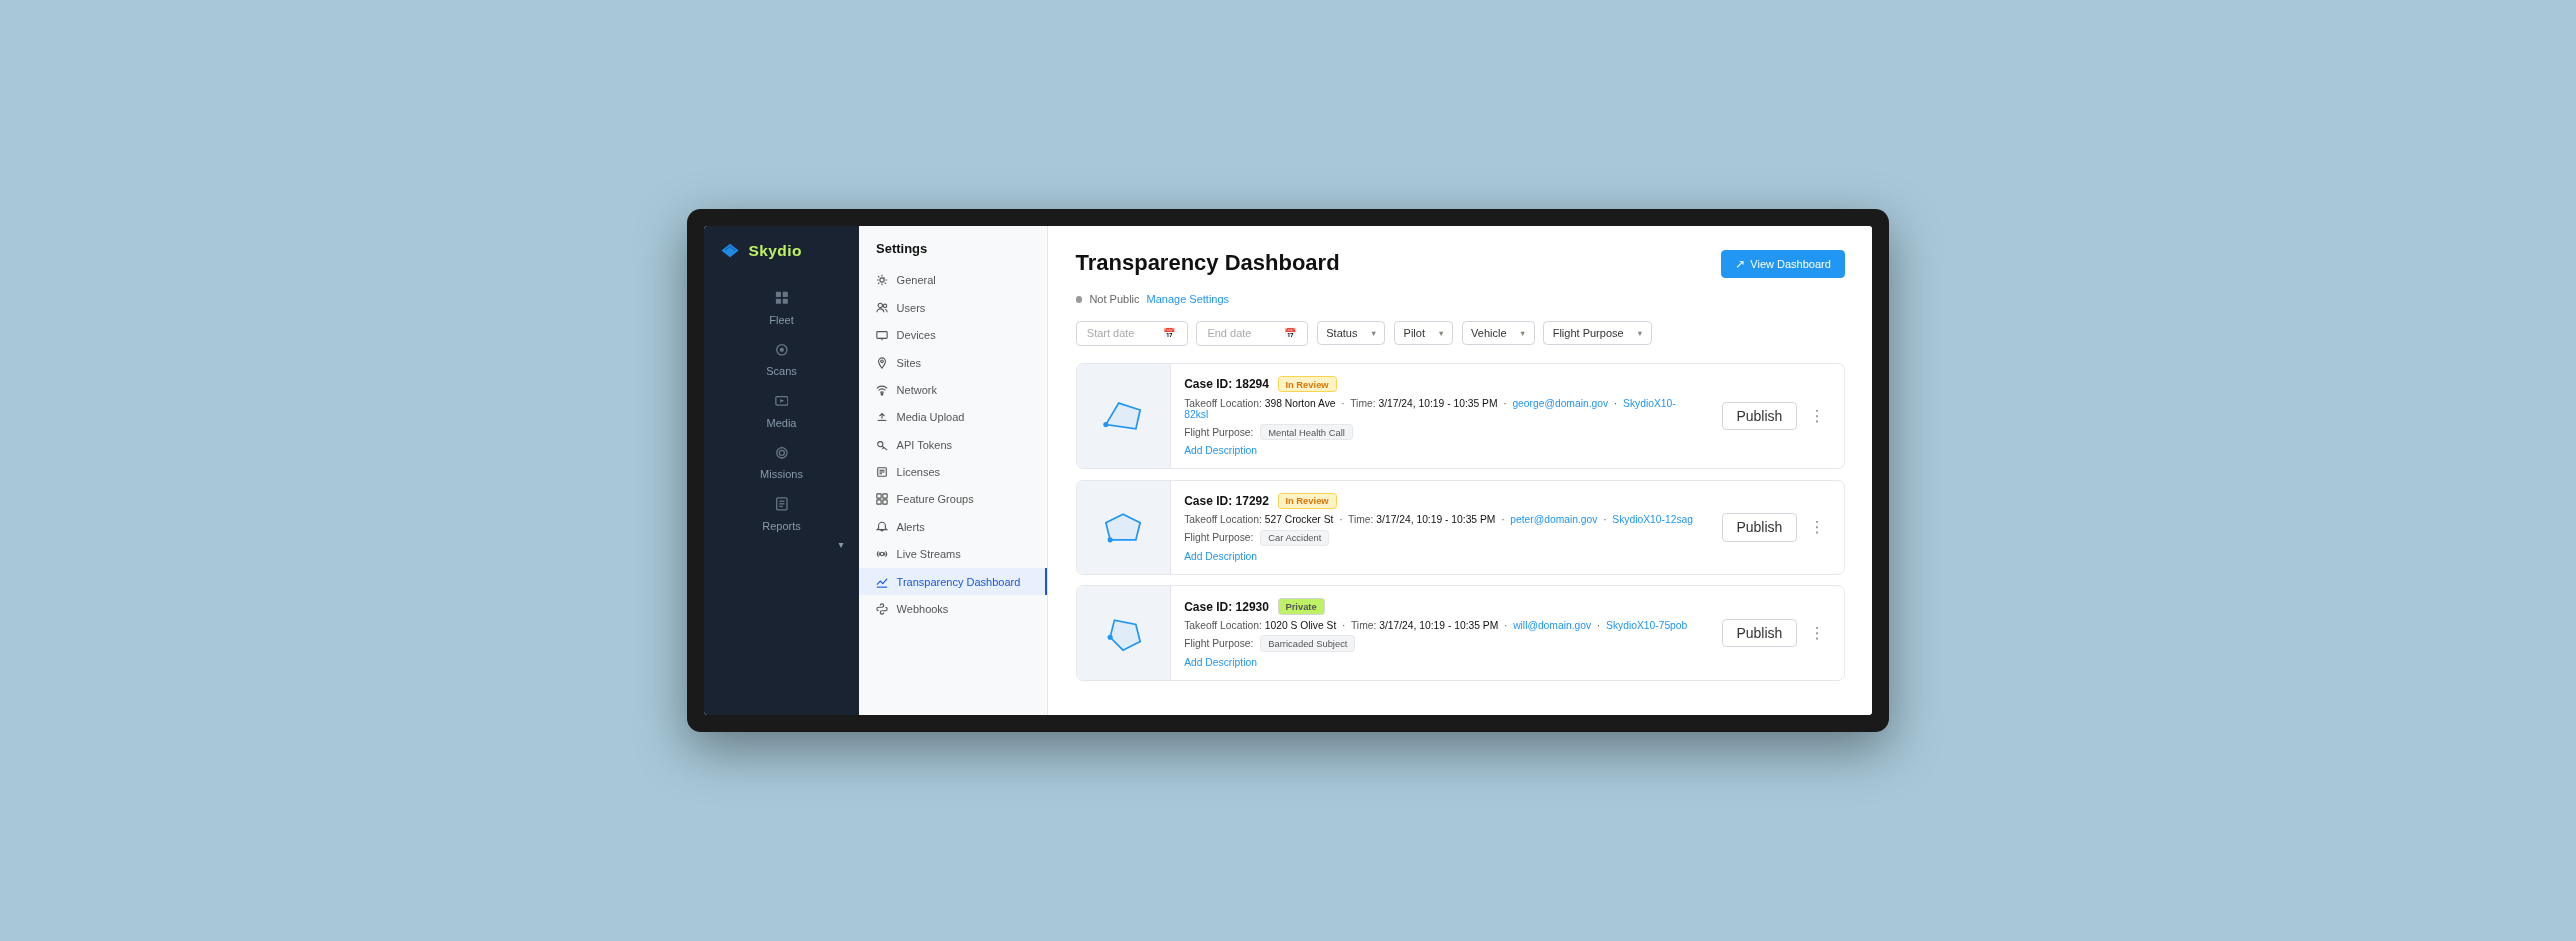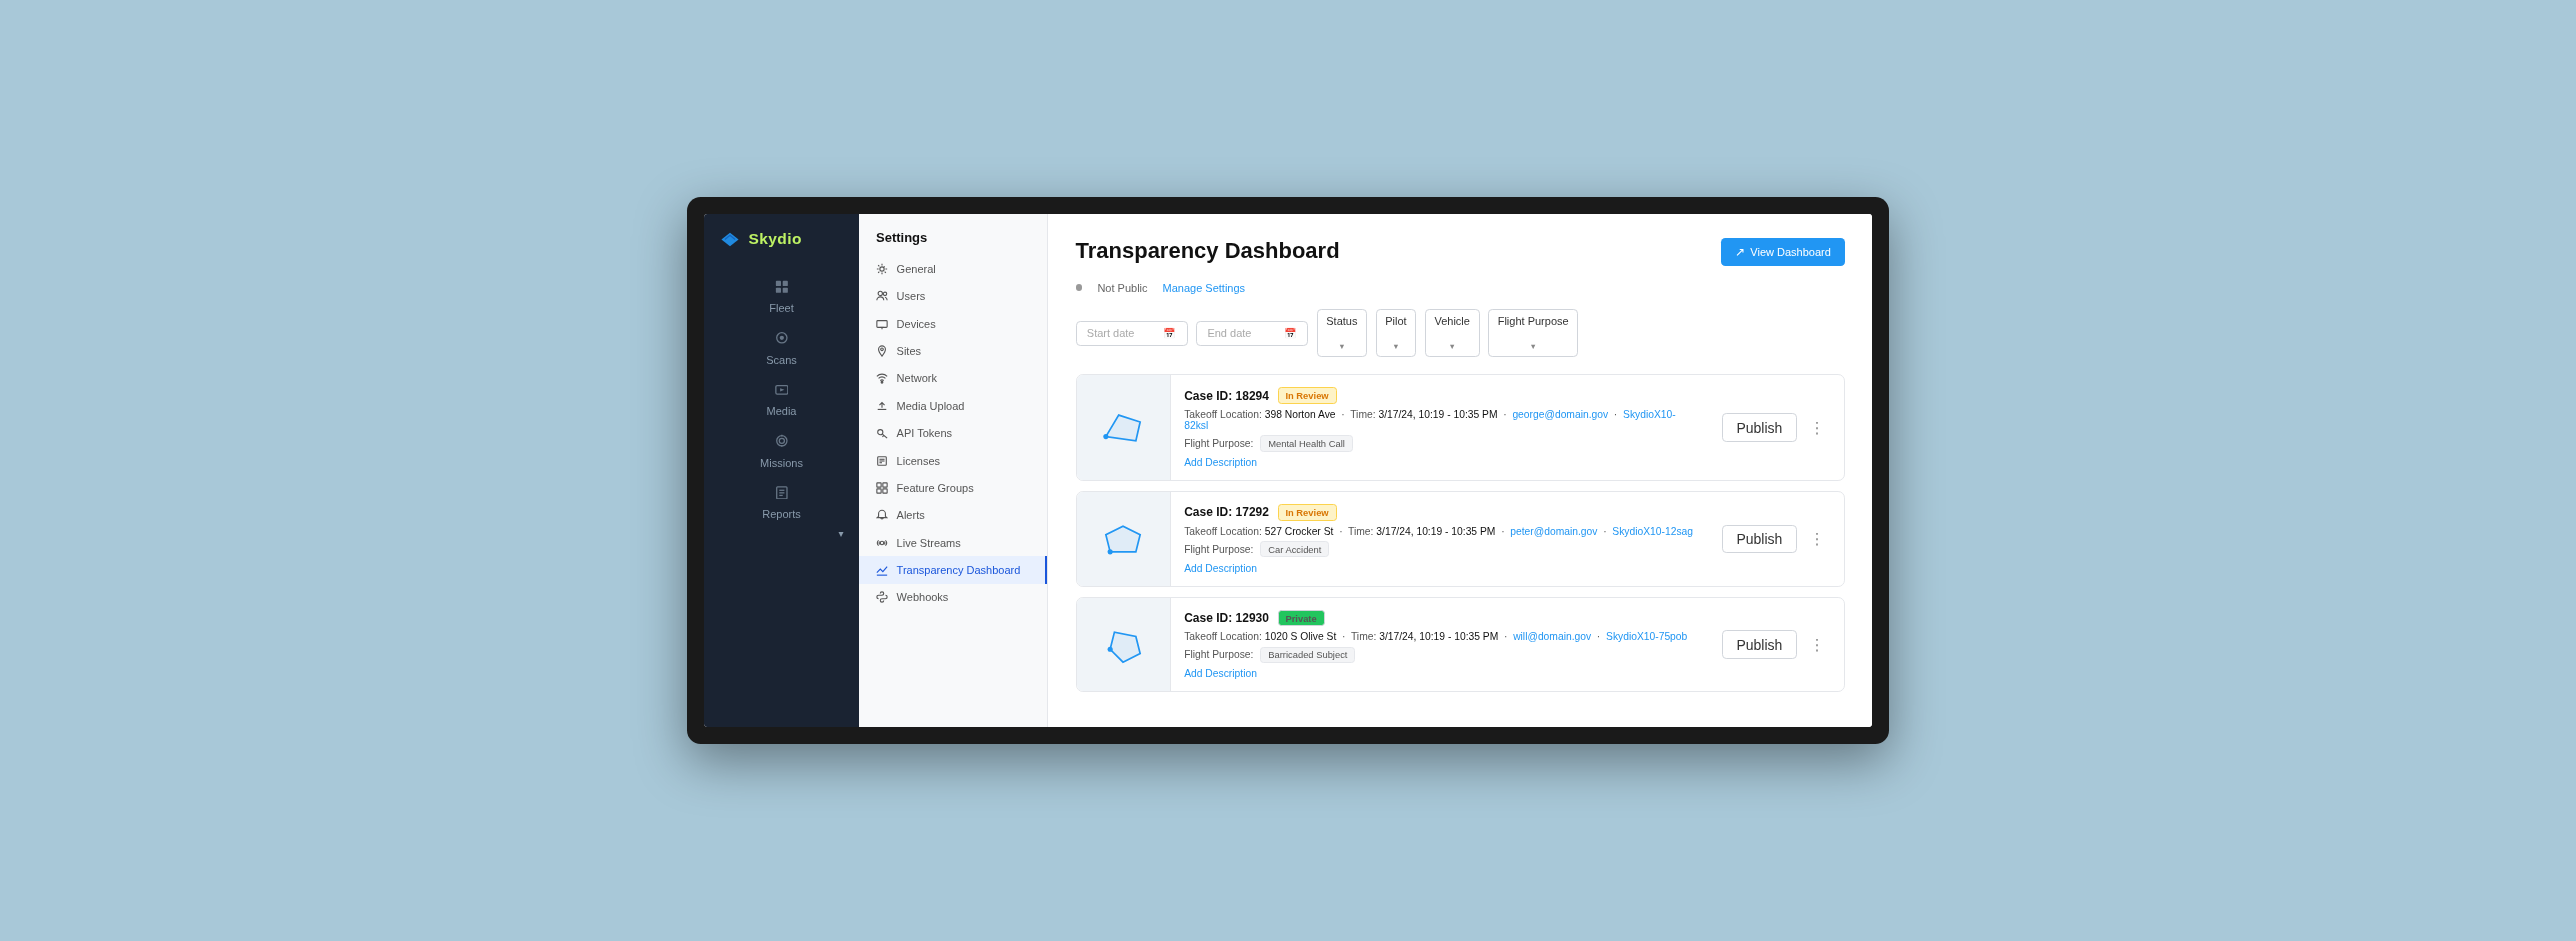--- a/index.html
+++ b/index.html
@@ -135,21 +135,21 @@
       font-size: 11px;
       cursor: pointer;
       display: flex;
       align-items: center;
       gap: 5.2px;
       white-space: nowrap;
     }
     .status-row {
       display: flex;
       align-items: center;
-      gap: 15px;
+      gap: 7px;
       margin: 12px 0 15.5px;
       font-size: 11px;
       color: #666;
     }
     .status-dot {
       width: 6.9px;
       height: 6.9px;
       border-radius: 50%;
       background: #999;
     }
@@ -183,21 +183,20 @@
       border: 0.9px solid #d1d5db;
       border-radius: 4.3px;
       padding: 5.2px 8.6px;
       font-size: 11px;
       color: #333;
       display: flex;
       align-items: center;
       gap: 14px;
       cursor: pointer;
       background: #fff;
-      flex-direction: column;
     }
     .chevron-down { font-size: 8.6px; color: #888; }
 
     
     .section-label {
       font-size: 13px;
       font-weight: 700;
       color: #111;
       margin-bottom: 12px;
     }
@@ -245,21 +244,21 @@
       font-size: 9.4px;
       font-weight: 600;
       text-align: right;
     }
     .badge-review {
       background: #fef3c7;
       color: #d97706;
       border: 0.9px solid #fcd34d;
     }
     .badge-private {
-      background: #22c55e;
+      background: #bef264;
       color: #555;
       border: 0.9px solid #d1d5db;
     }
     .flight-meta {
       font-size: 10.3px;
       color: #555;
       margin-bottom: 4.3px;
     }
     .flight-meta span { color: #111; }
     .meta-link { color: #2196f3; cursor: pointer; }

